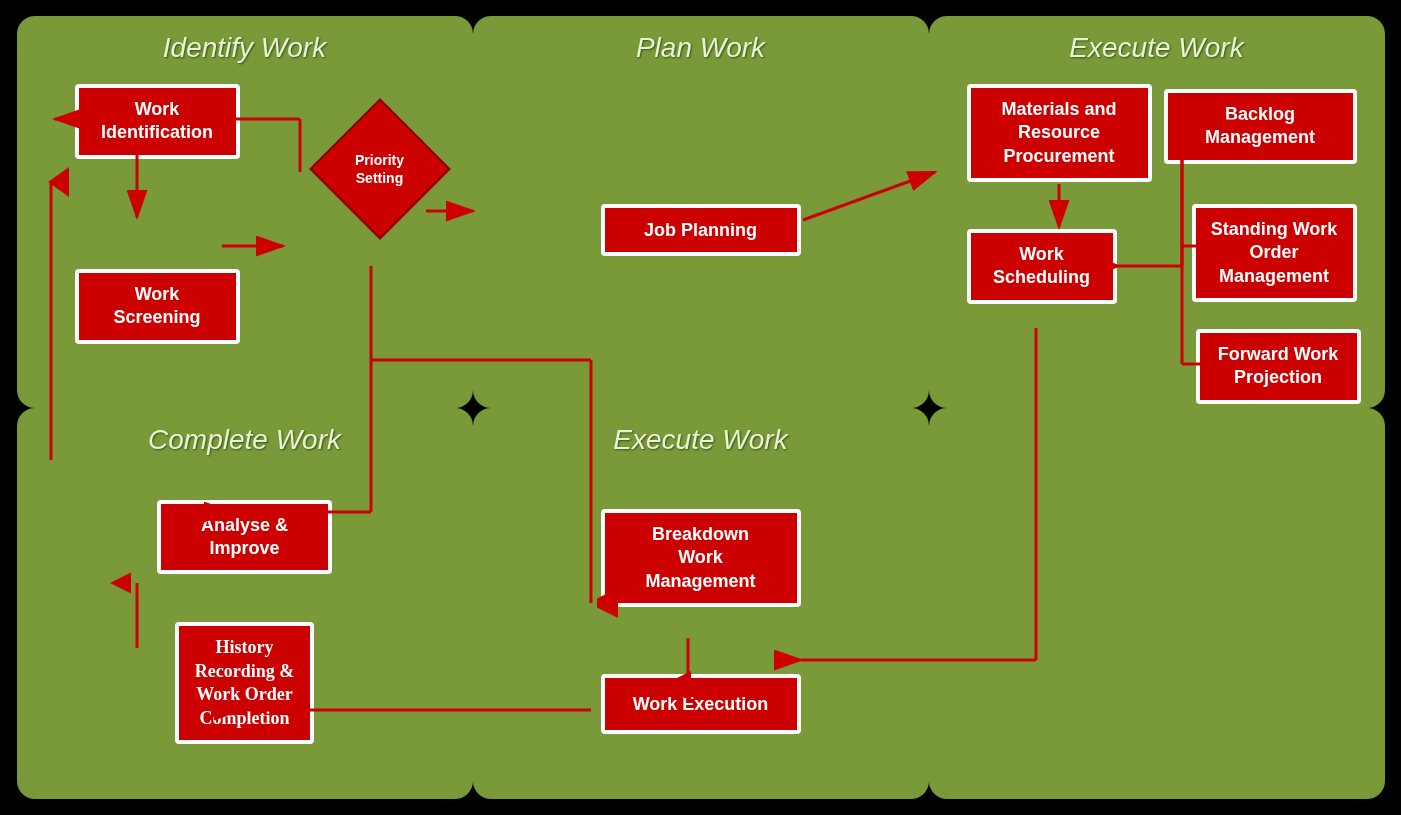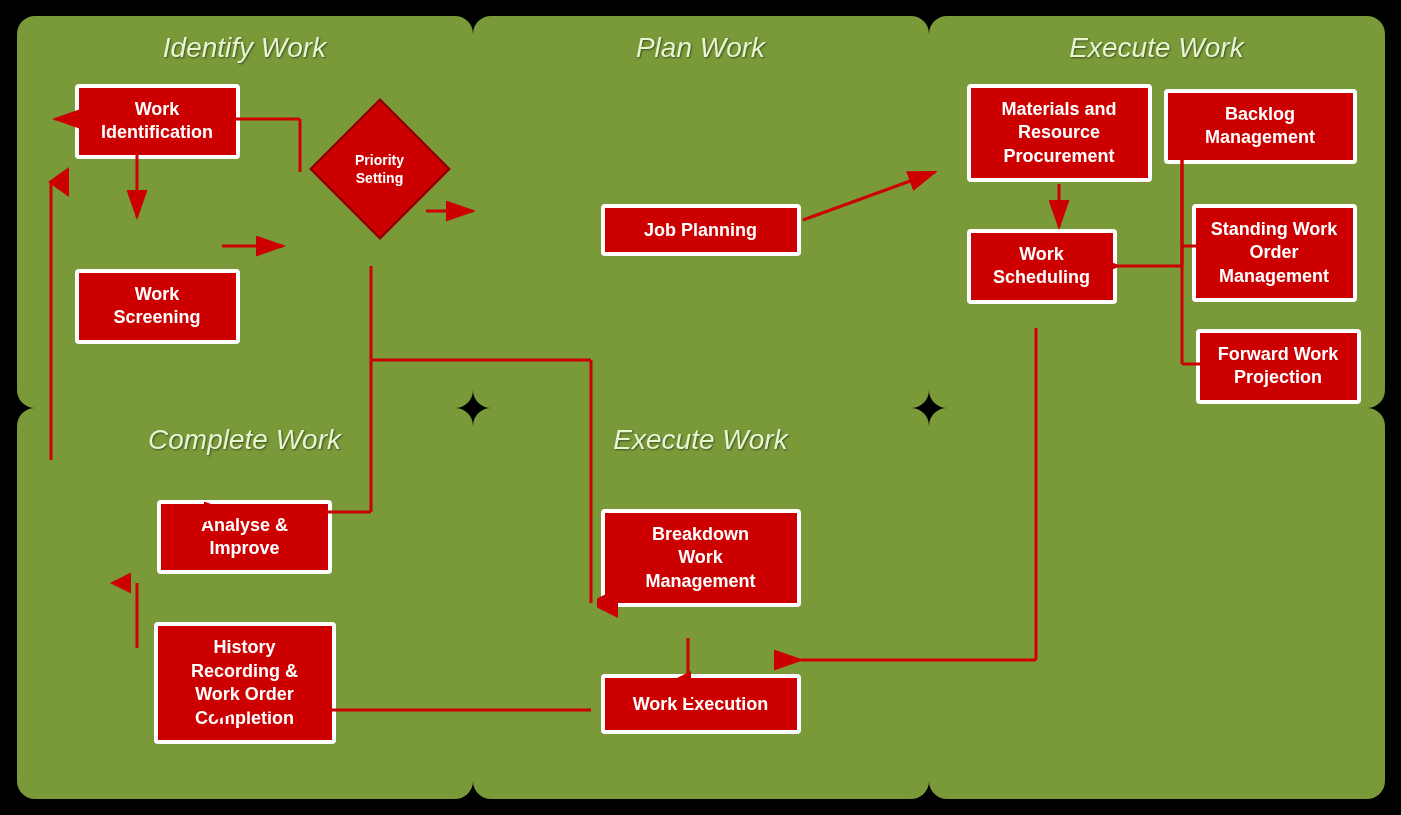--- a/index.html
+++ b/index.html
@@ -183,22 +183,23 @@
       align-items: center;
       height: calc(100% - 45px);
       justify-content: space-around;
       padding: 10px 0;
     }
     .box-analyse {
       width: 175px;
       min-height: 60px;
     }
     .box-history {
-      width: 182px;
+      width: 139px;
       min-height: 100px;
+      font-family: Liberation Serif, serif;
     }
 
     
     .zone-execute {
       grid-column: 2;
       grid-row: 2;
     }
     .execute-content {
       display: flex;
       flex-direction: column;

